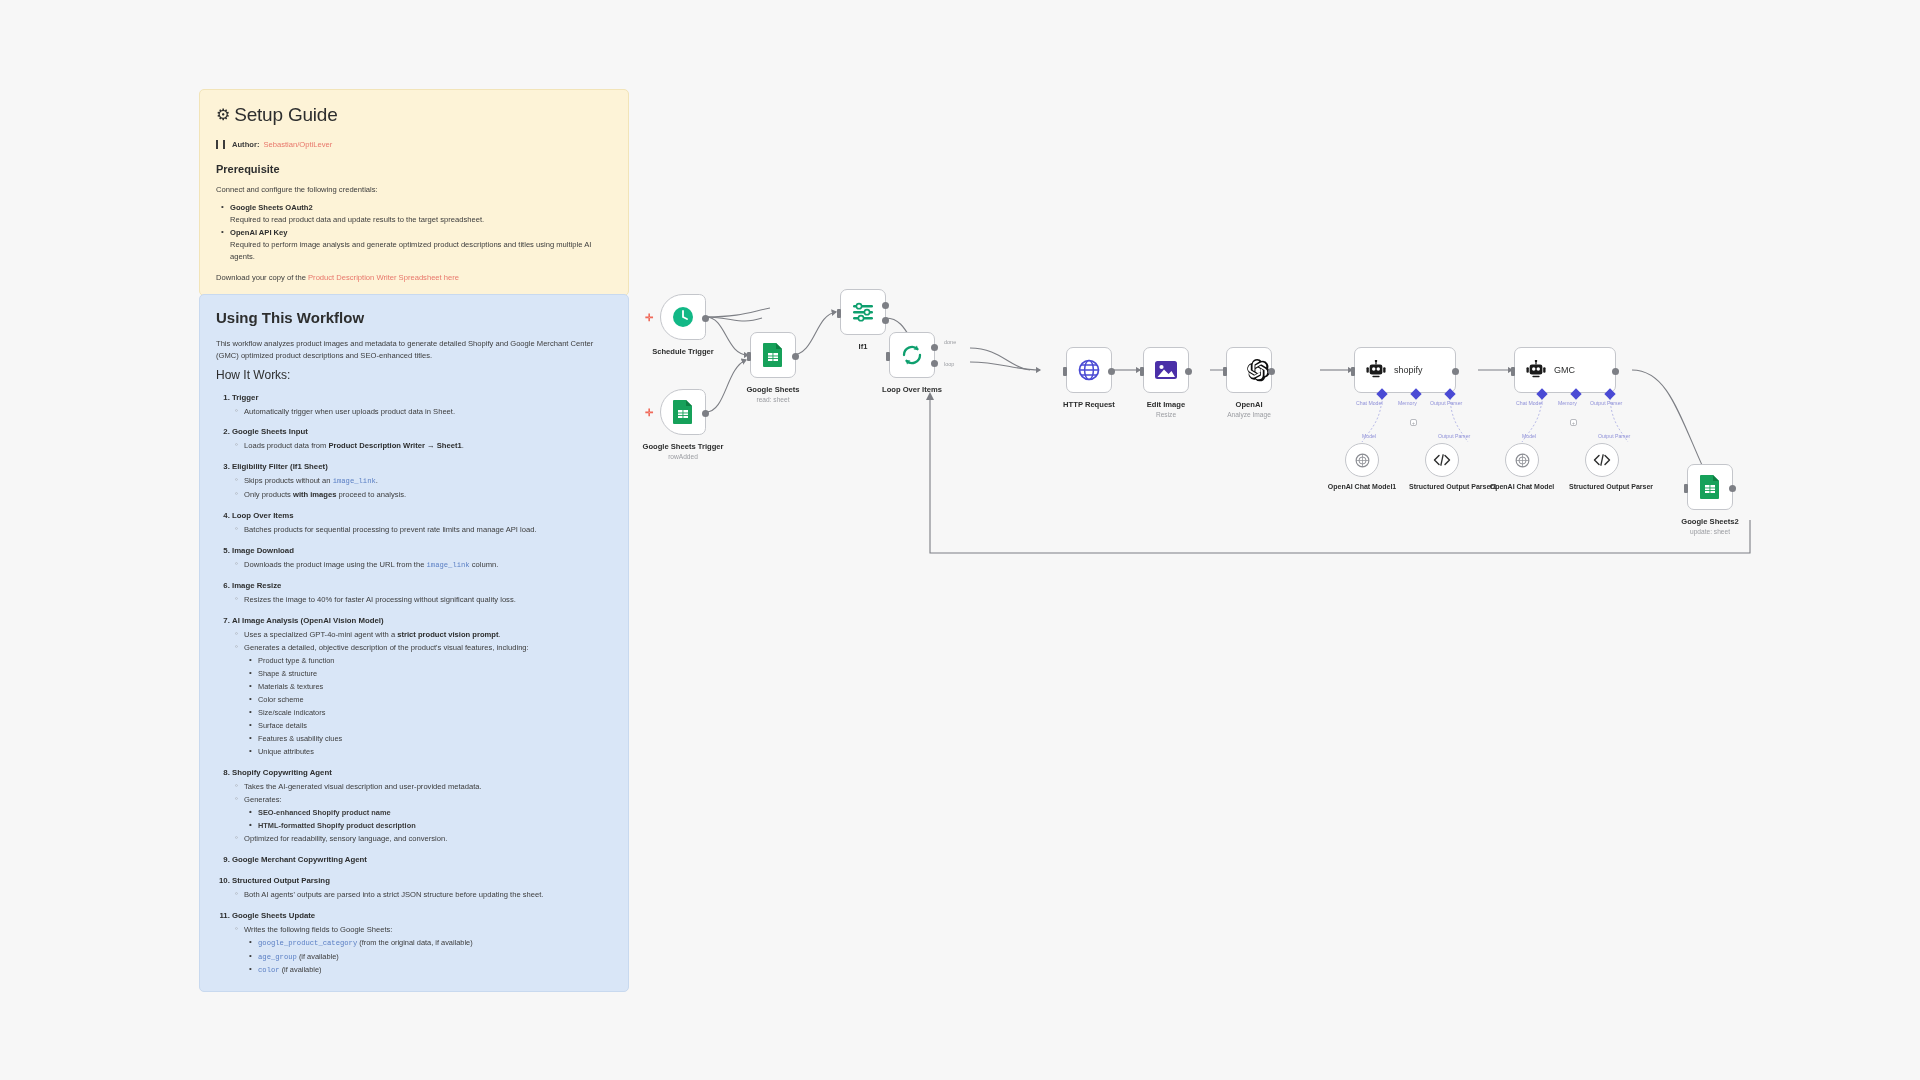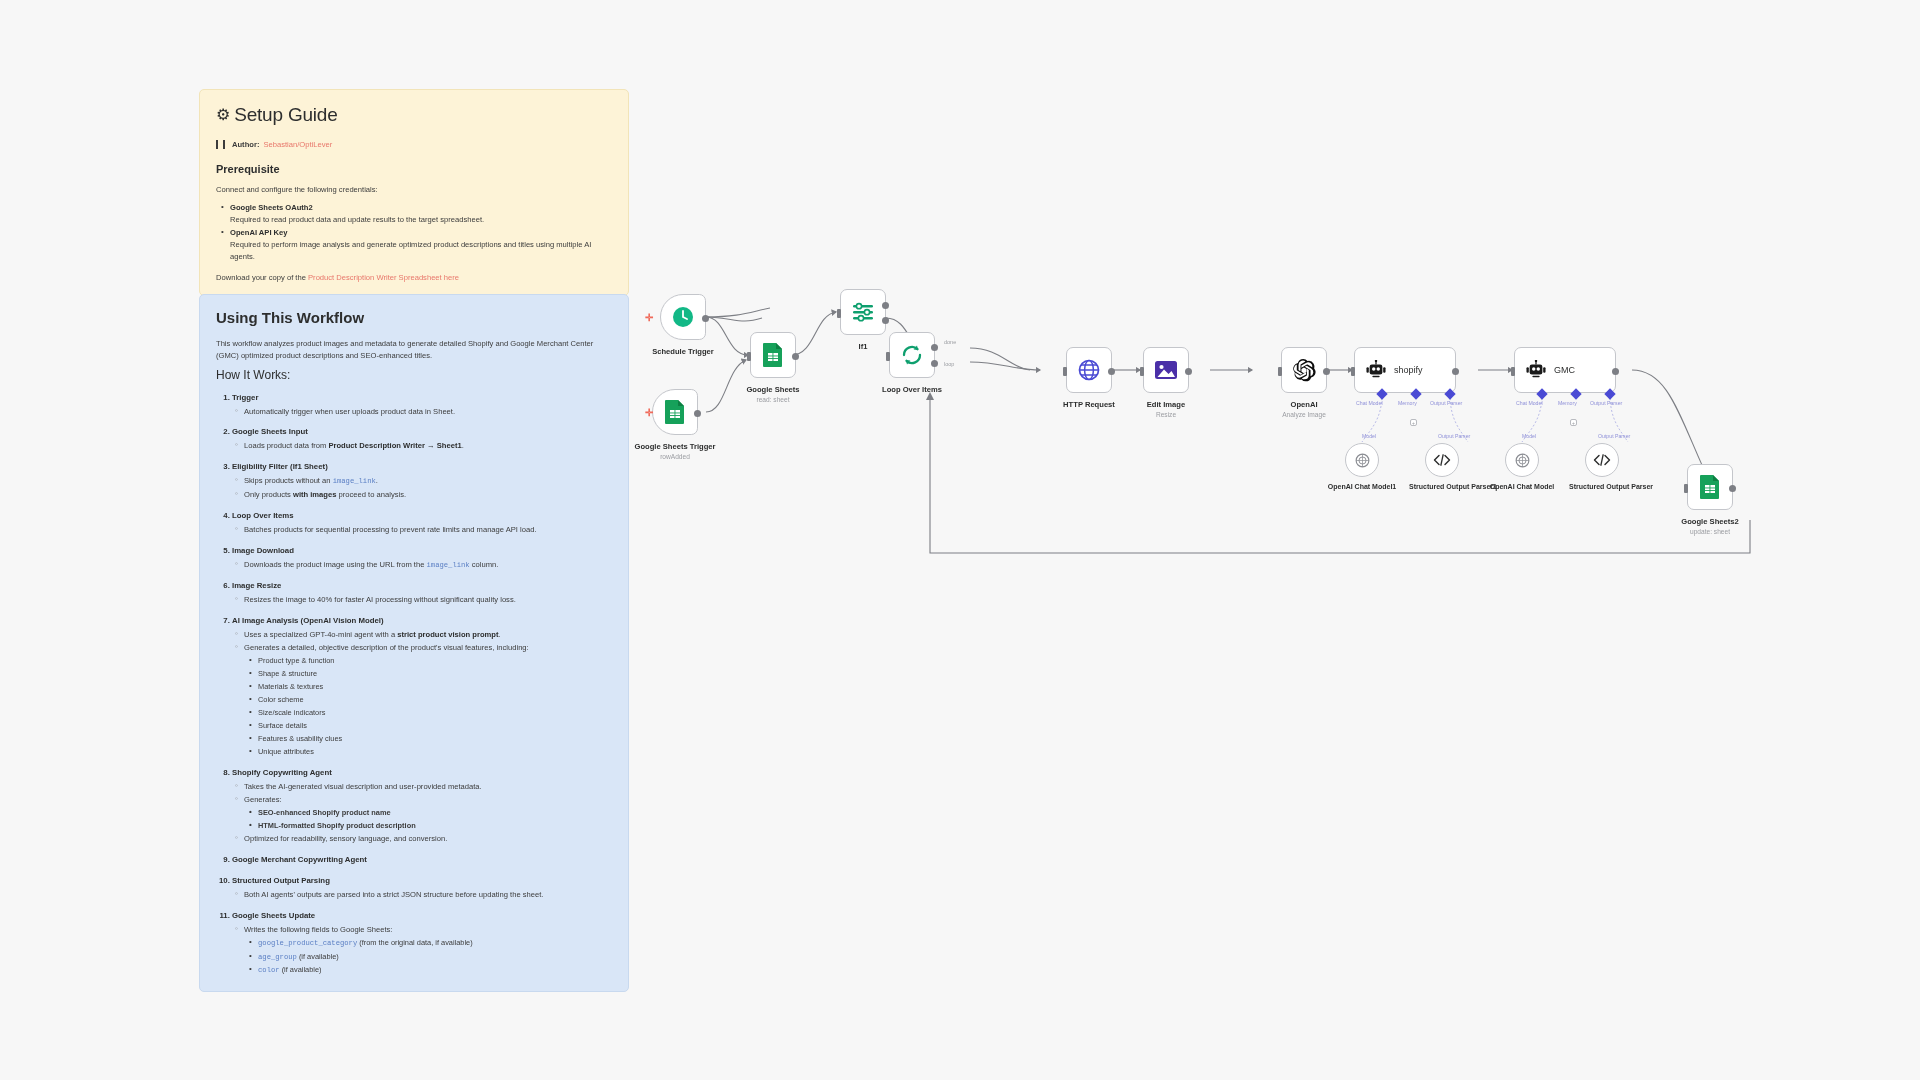--- a/index.html
+++ b/index.html
@@ -374,21 +374,21 @@
         <rect x="6" y="13.5" width="10" height="0.9" fill="#16a15a"></rect>
         <rect x="6" y="16" width="10" height="0.9" fill="#16a15a"></rect>
         <rect x="10.5" y="11" width="0.9" height="8" fill="#16a15a"></rect>
       </svg>
       <div class="node-label">Google Sheets</div>
       <div class="node-sublabel">read: sheet</div>
       <div class="port-in" style="left:-4px; top:19px;"></div>
       <div class="port" style="right:-4px; top:20px;"></div>
     </div>
 
-    <div class="node node-sq trigger-shape" style="left:12px; top:389px;">
+    <div class="node node-sq trigger-shape" style="left:20px; top:389px;">
       <svg width="22" height="26" viewBox="0 0 22 26">
         <path d="M2 1 h12 l6 6 v17 a1 1 0 0 1 -1 1 H2 a1 1 0 0 1 -1 -1 V2 a1 1 0 0 1 1 -1z" fill="#16a15a"></path>
         <path d="M14 1 l6 6 h-6z" fill="#0d8043"></path>
         <rect x="6" y="11" width="10" height="8" fill="#fff"></rect>
         <rect x="6" y="13.5" width="10" height="0.9" fill="#16a15a"></rect>
         <rect x="6" y="16" width="10" height="0.9" fill="#16a15a"></rect>
         <rect x="10.5" y="11" width="0.9" height="8" fill="#16a15a"></rect>
       </svg>
       <div class="node-label">Google Sheets Trigger</div>
       <div class="node-sublabel">rowAdded</div>
@@ -441,21 +441,21 @@
         <rect x="2" y="3" width="22" height="18" rx="2.5" fill="#4a2fa8"></rect>
         <circle cx="8.5" cy="9" r="2.1" fill="#fff"></circle>
         <path d="M4.5 19 L11 11.5 L15.5 16 L18.5 13 L22 19 z" fill="#fff"></path>
       </svg>
       <div class="node-label">Edit Image</div>
       <div class="node-sublabel">Resize</div>
       <div class="port-in" style="left:-4px; top:19px;"></div>
       <div class="port" style="right:-4px; top:20px;"></div>
     </div>
 
-    <div class="node node-sq" style="left:641px; top:347px;">
+    <div class="node node-sq" style="left:586px; top:347px;justify-content:flex-end;">
       <svg width="25" height="25" viewBox="0 0 24 24">
         <path d="M21.3 10a5.4 5.4 0 0 0-.5-4.5 5.5 5.5 0 0 0-5.9-2.6A5.4 5.4 0 0 0 10.8 1a5.5 5.5 0 0 0-5.2 3.8 5.4 5.4 0 0 0-3.6 2.6 5.5 5.5 0 0 0 .7 6.4A5.4 5.4 0 0 0 3.2 18a5.5 5.5 0 0 0 5.9 2.6 5.4 5.4 0 0 0 4.1 1.8 5.5 5.5 0 0 0 5.2-3.8 5.4 5.4 0 0 0 3.6-2.6 5.5 5.5 0 0 0-.7-6z M12.1 20.5a4.1 4.1 0 0 1-2.6-.9l.1-.1 4.3-2.5a.7.7 0 0 0 .4-.6v-6.1l1.8 1.1v5a4.1 4.1 0 0 1-4 4.1z M3.6 16.9a4.1 4.1 0 0 1-.5-2.8l.1.1 4.3 2.5a.7.7 0 0 0 .7 0l5.3-3v2.1l-4.4 2.5a4.1 4.1 0 0 1-5.5-1.4z M2.5 8.1a4.1 4.1 0 0 1 2.1-1.8v5.1a.7.7 0 0 0 .3.6l5.2 3-1.8 1-4.3-2.5a4.1 4.1 0 0 1-1.5-5.4z M17.6 11.6l-5.3-3.1 1.8-1 4.3 2.5a4.1 4.1 0 0 1-.6 7.4v-5.1a.7.7 0 0 0-.2-.7z M19.4 8.9l-.1-.1-4.3-2.5a.7.7 0 0 0-.7 0l-5.3 3V7.2l4.4-2.5a4.1 4.1 0 0 1 6.1 4.2z M8.1 12.6l-1.8-1V6.5a4.1 4.1 0 0 1 6.7-3.2l-.1.1-4.3 2.5a.7.7 0 0 0-.4.6z M9.1 10.5l2.4-1.4 2.4 1.4v2.7l-2.4 1.4-2.4-1.4z" fill="#0d0d0d"></path>
       </svg>
       <div class="node-label">OpenAI</div>
       <div class="node-sublabel">Analyze Image</div>
       <div class="port-in" style="left:-4px; top:19px;"></div>
       <div class="port" style="right:-4px; top:20px;"></div>
     </div>
 
     <div class="agent-node" style="left:714px; top:347px;">

